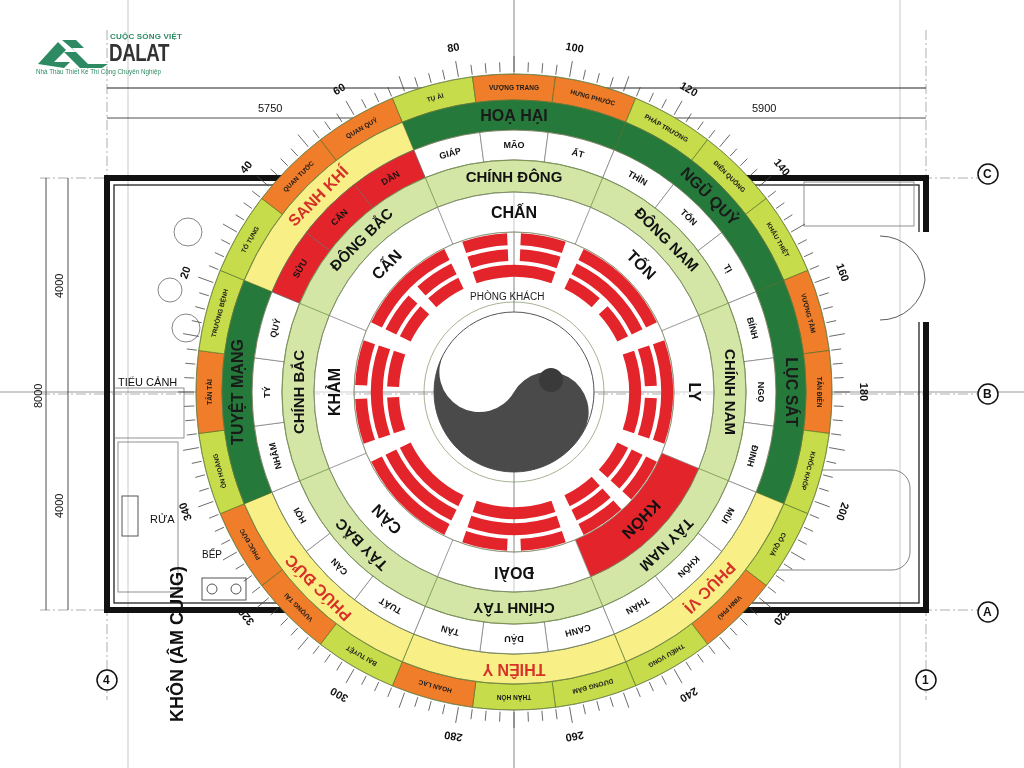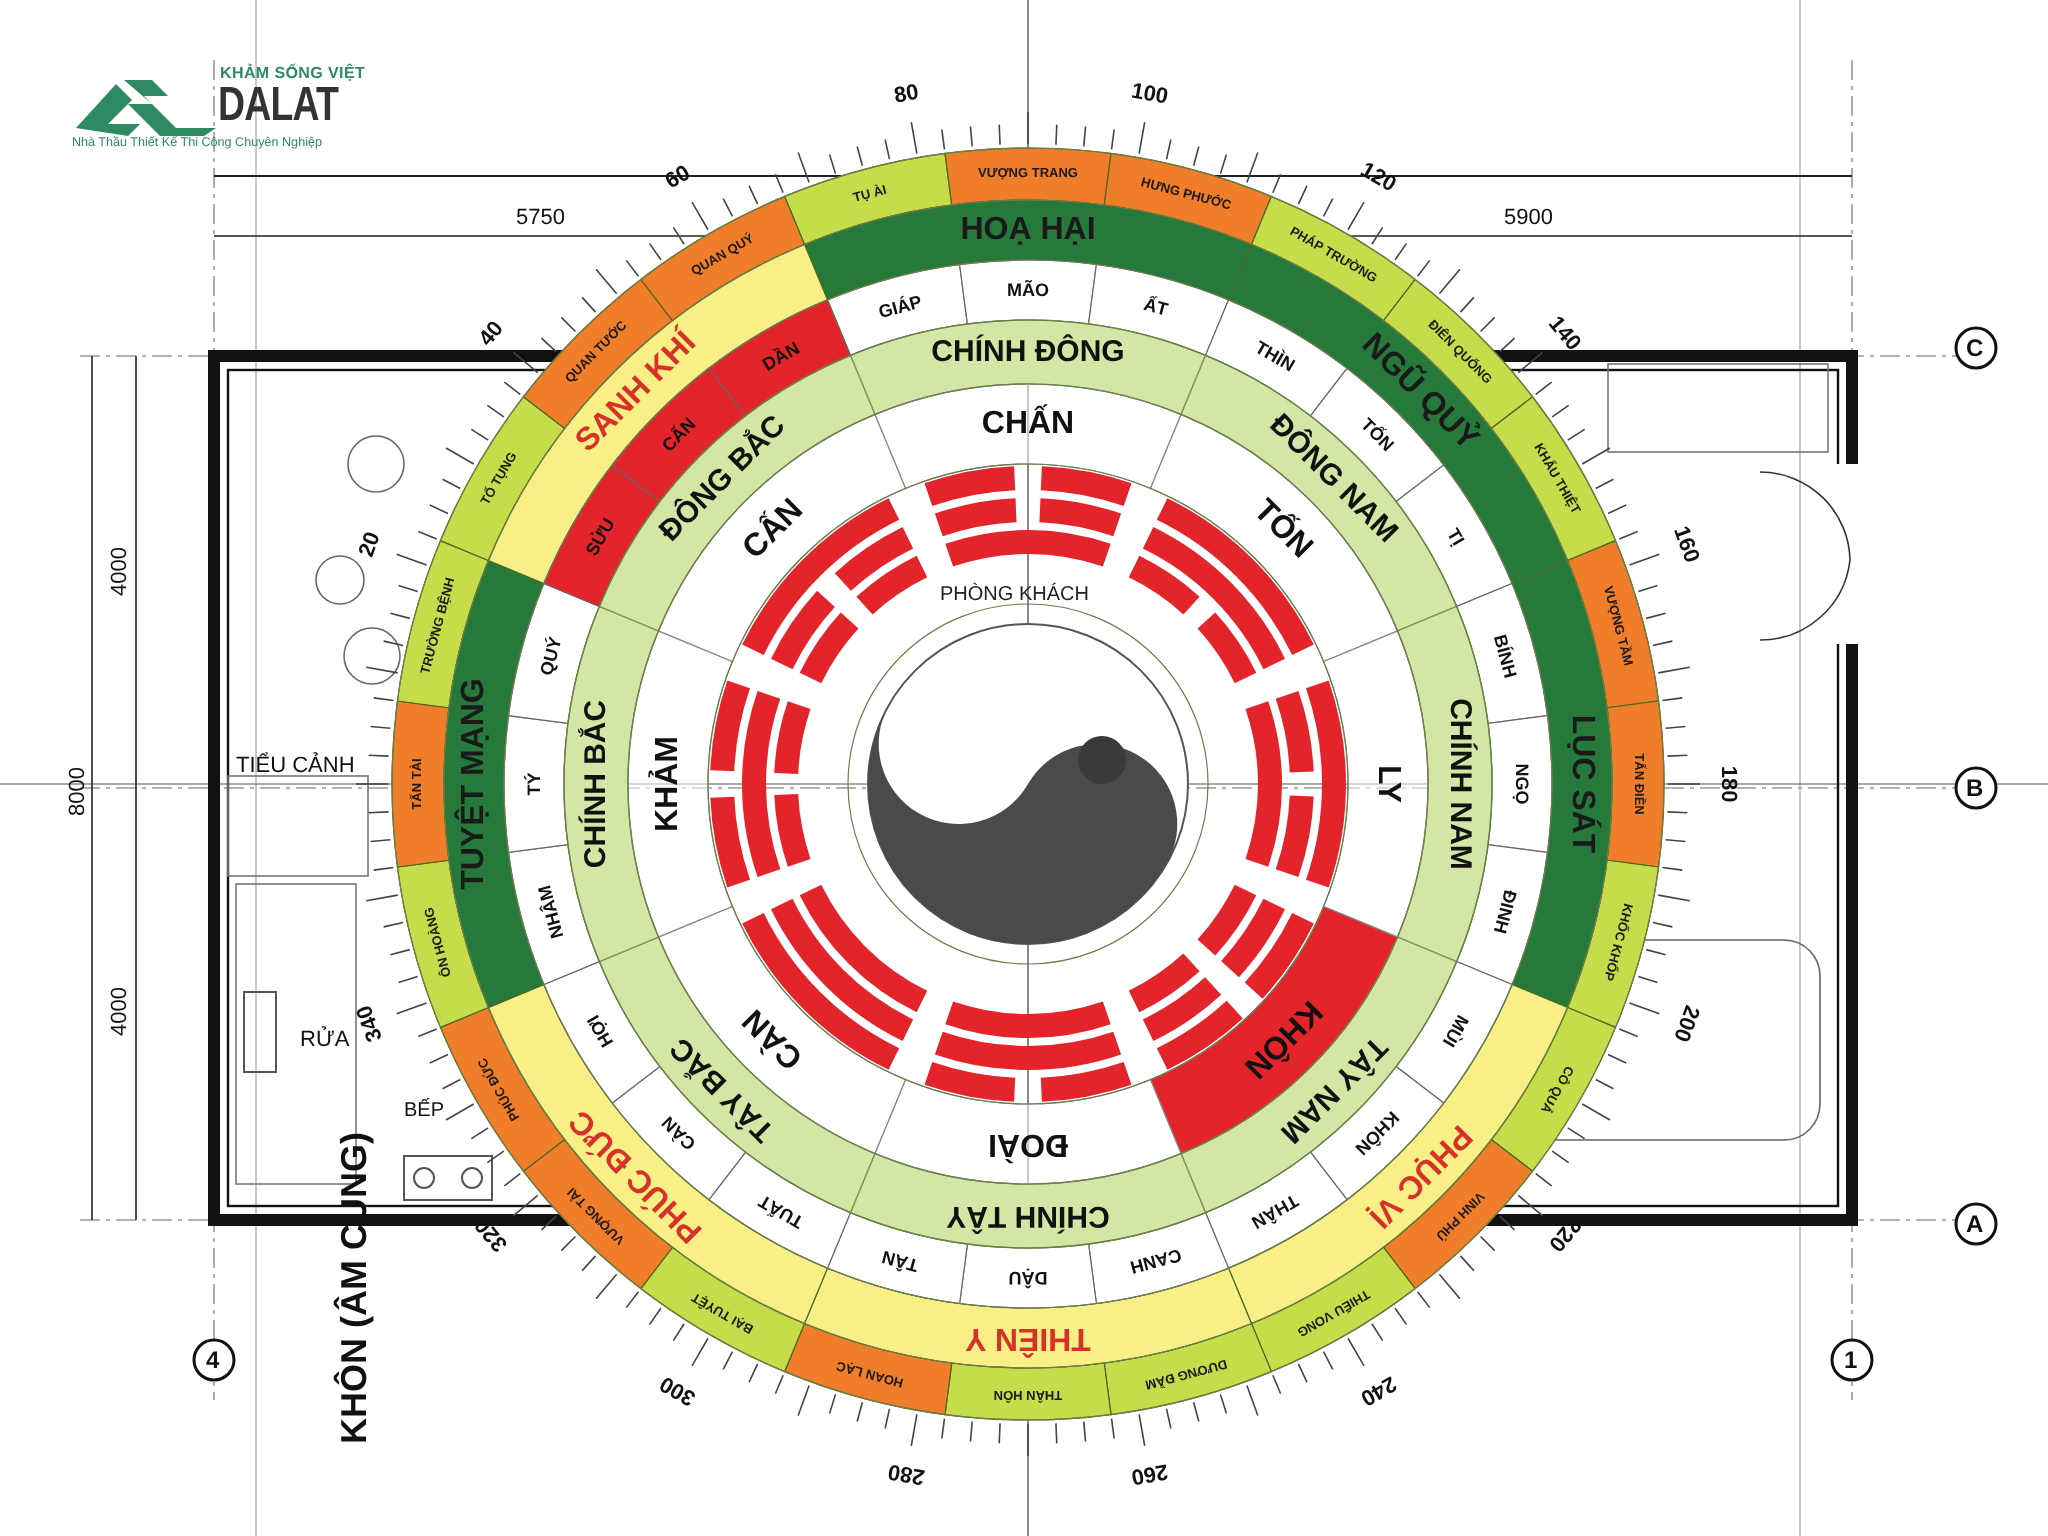--- a/index.html
+++ b/index.html
@@ -462,17 +462,17 @@
         <circle cx="551" cy="380" r="12" fill="#3a3a3a"></circle>
       </g>
     <text x="470" y="300" font-size="10" fill="#222">PHÒNG KHÁCH</text>
   </svg>
 
   <div class="logo">
     <svg width="74" height="34" viewBox="0 0 74 34">
       <path d="M2 30 L22 8 L30 16 L18 28 L34 28 L28 34 Z" fill="#2e8a63"></path>
       <path d="M26 6 L40 6 L48 14 L36 14 L52 30 L72 30 L66 34 L44 34 L28 18 L40 18 Z" fill="#2e8a63"></path>
     </svg>
-    <div class="brand-top">KHẢM SỐNG VIỆT</div>
+    <div class="brand-top">CUỘC SỐNG VIỆT</div>
     <div class="brand-main">DALAT</div>
     <div class="brand-sub">Nhà Thầu Thiết Kế Thi Công Chuyên Nghiệp</div>
   </div>
 </div>
 
 </body></html>

